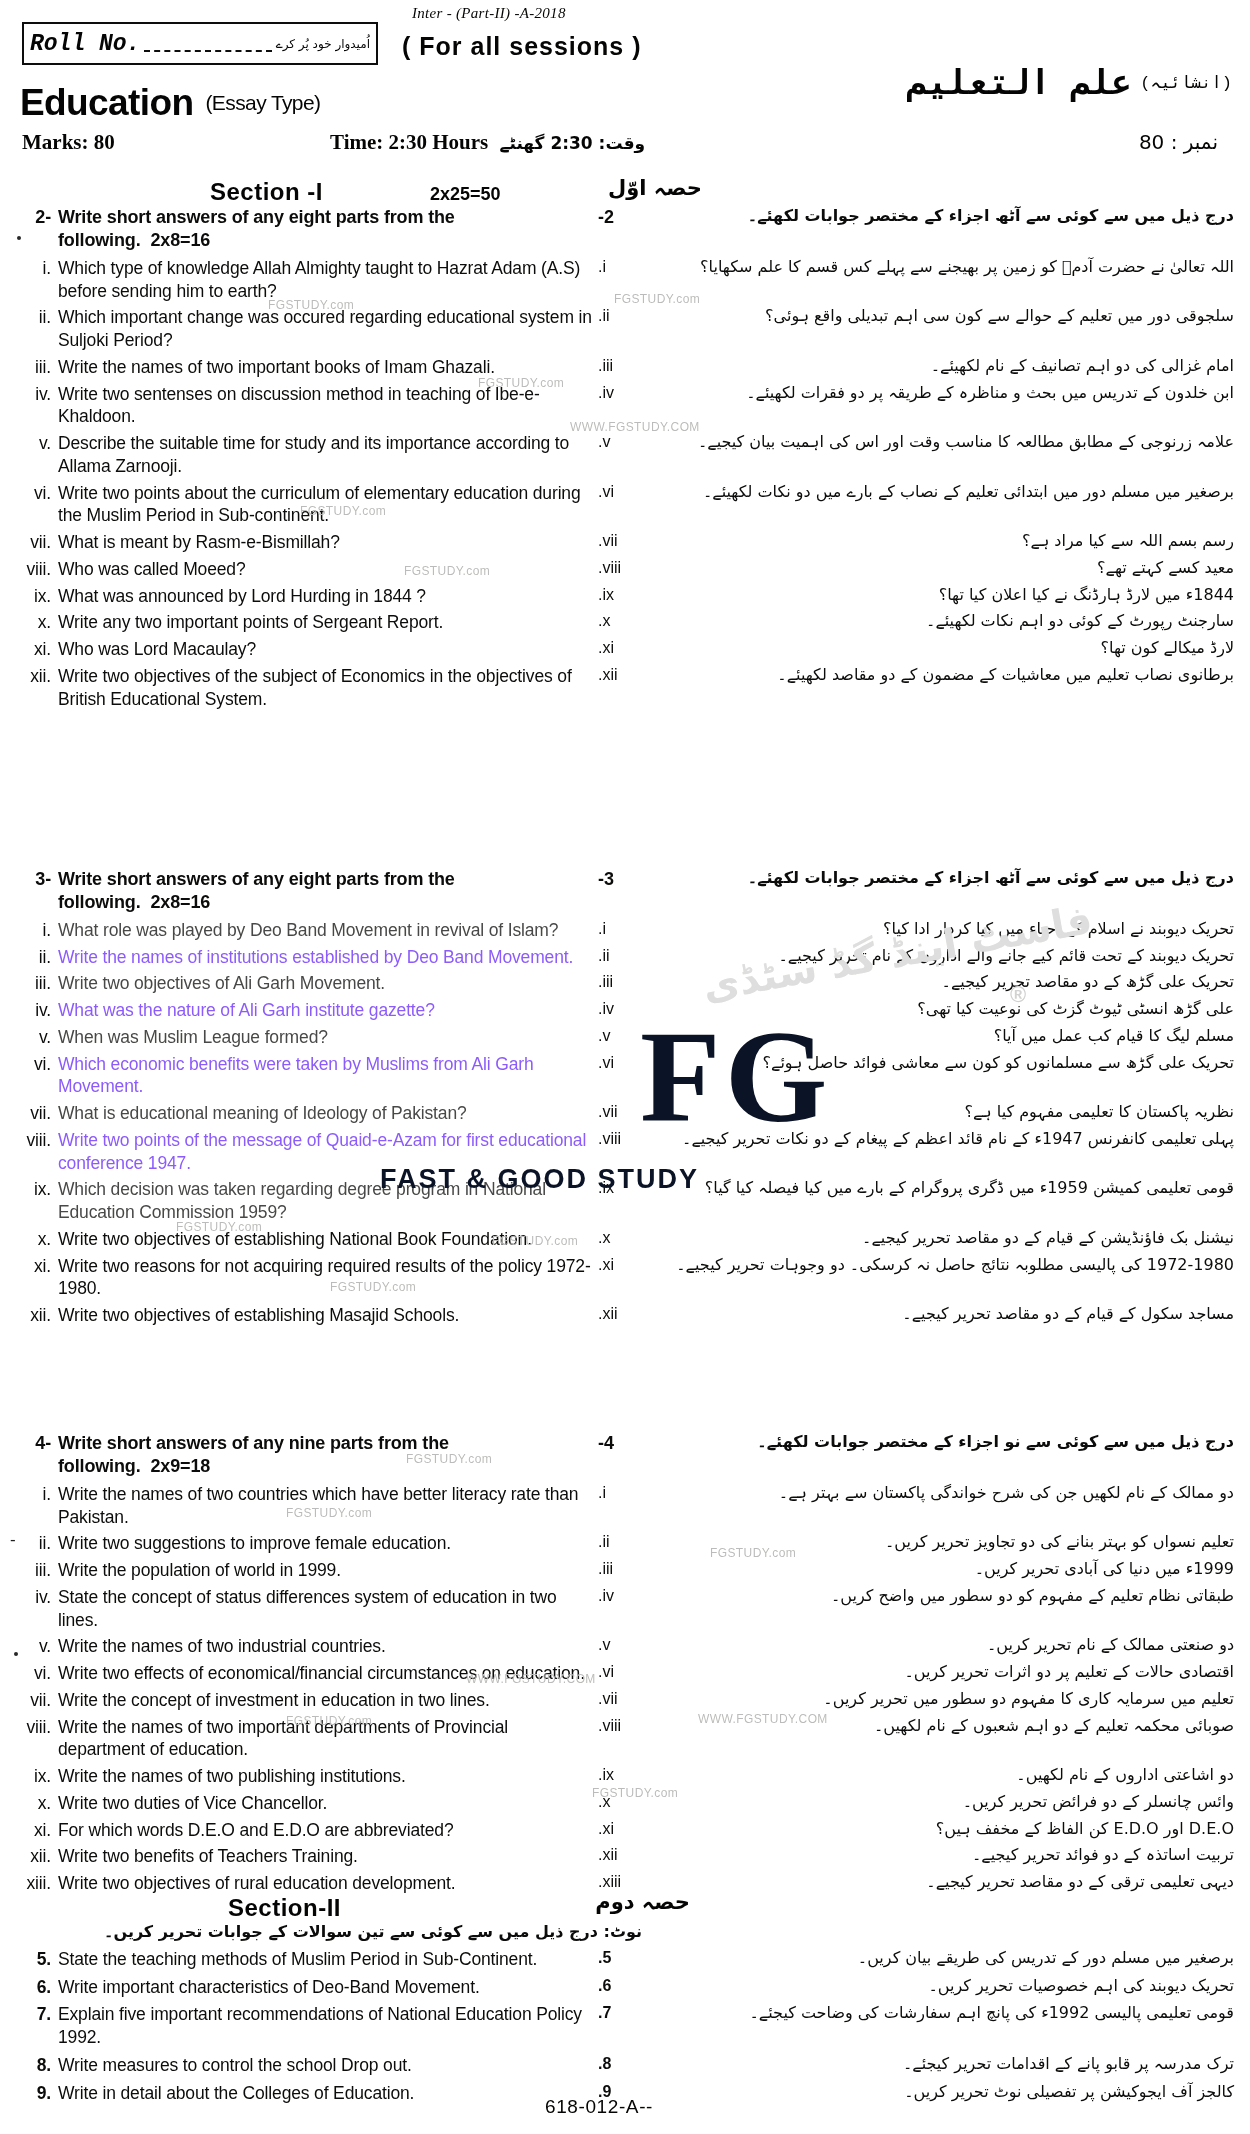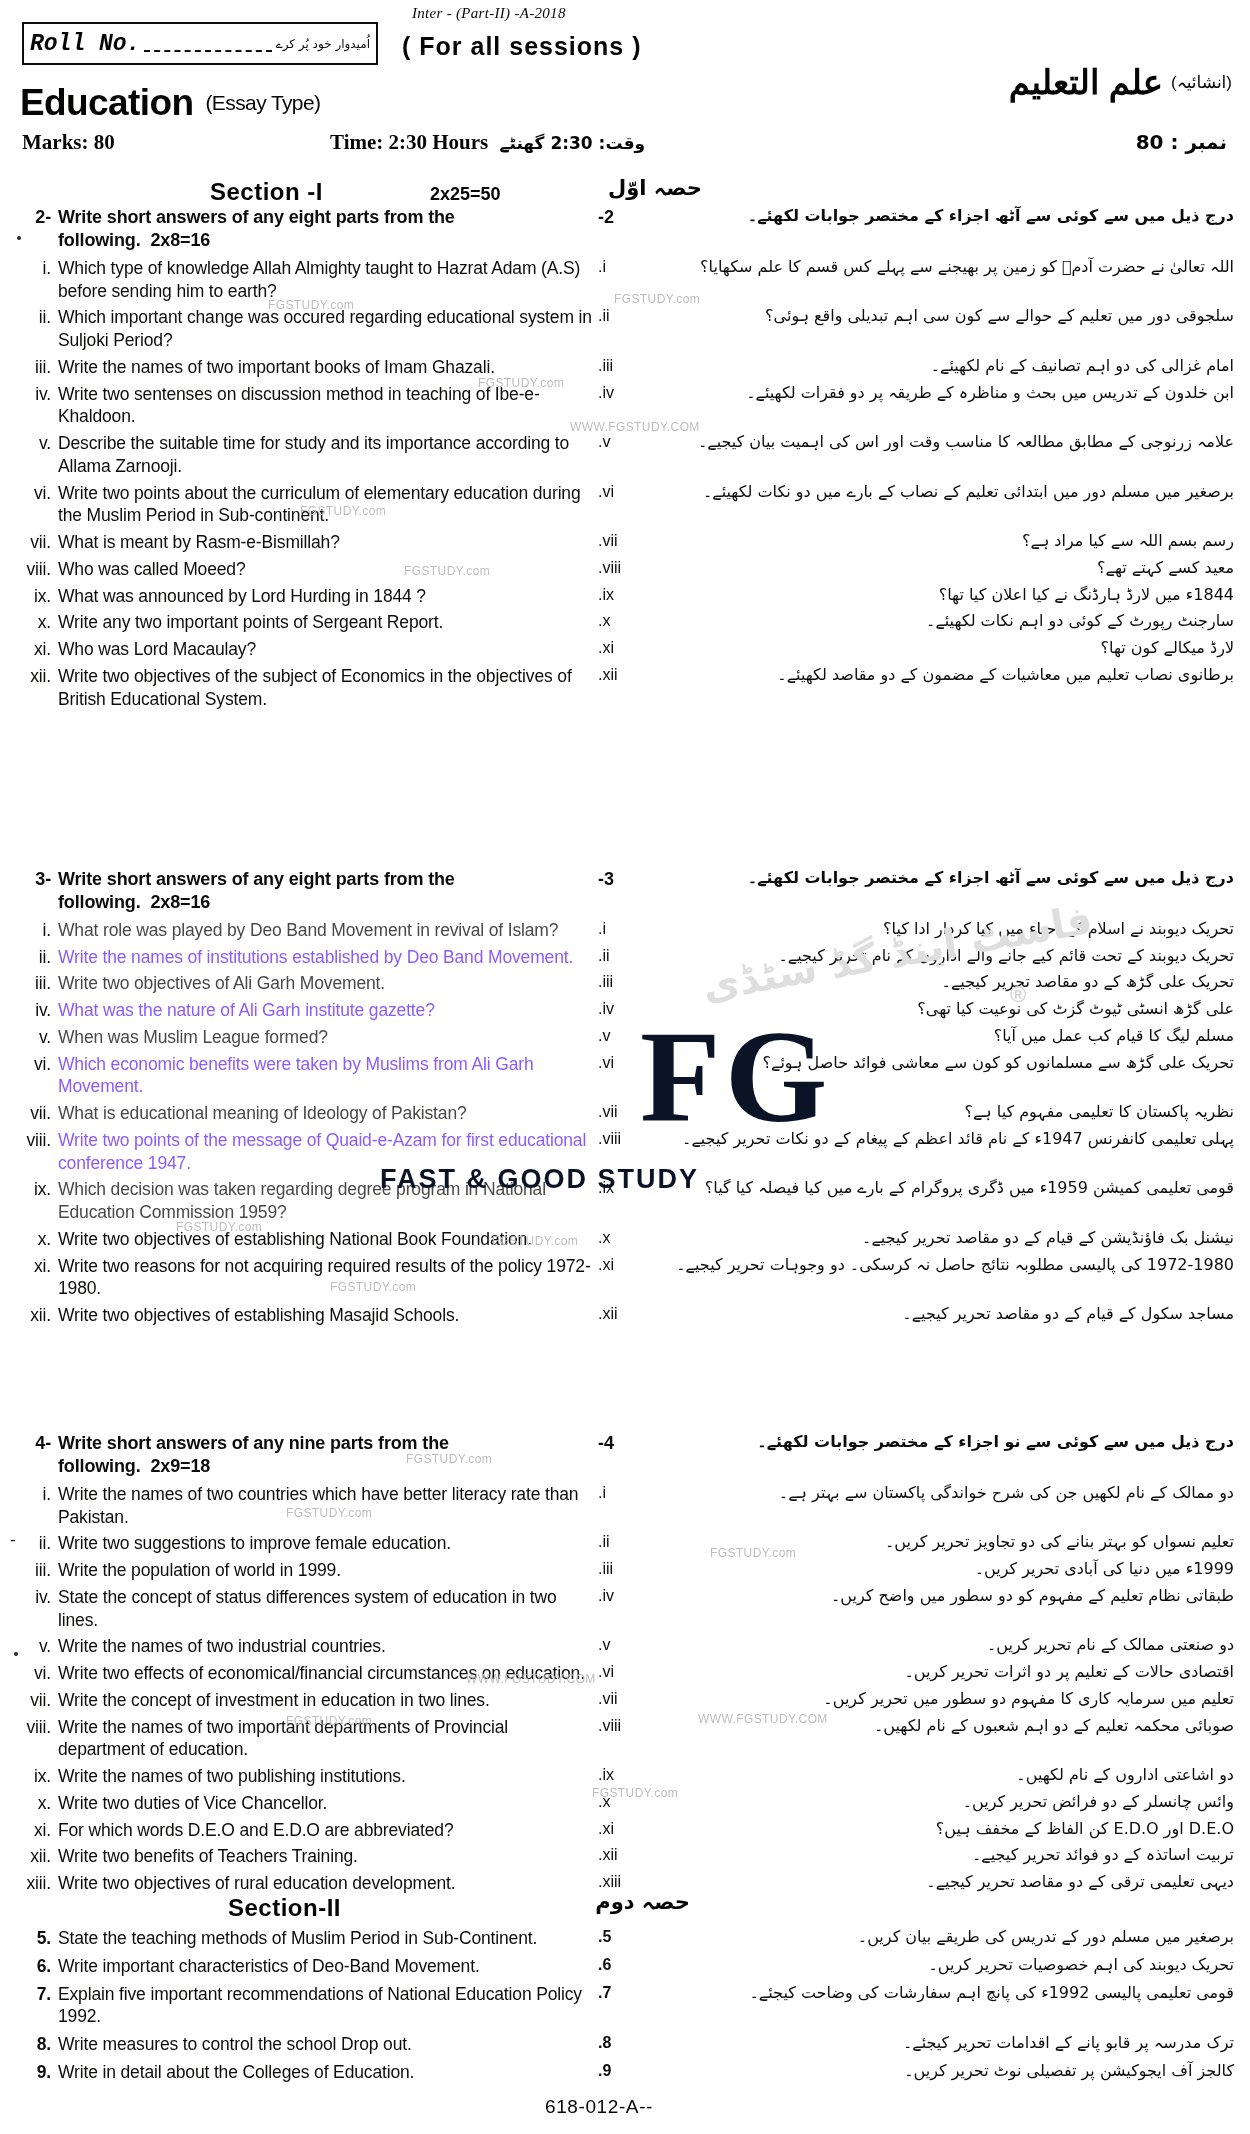--- a/index.html
+++ b/index.html
@@ -87,21 +87,21 @@
     top: 32px;
     font-weight: bold;
     font-size: 25px;
     letter-spacing: 1px;
   }
   .subject-ur {
     position: absolute;
     right: 18px;
     top: 62px;
     direction: rtl;
-    font-family: Liberation Sans, sans-serif;
+    font-family: Liberation Mono, monospace;
     font-size: 34px;
     font-weight: bold;
     white-space: nowrap;
     margin-left: 28px;
   }
   .subject-ur .paren {
     font-size: 17px;
     font-weight: normal;
     vertical-align: 6px;
     margin-left: 8px;
@@ -138,25 +138,25 @@
     white-space: nowrap;
   }
   .time-line .ur-inline {
     direction: rtl;
     font-family: "DejaVu Sans", sans-serif;
     font-size: 17px;
     margin-left: 6px;
   }
   .marks-ur {
     position: absolute;
-    right: 23px;
+    right: 32px;
     top: 130px;
     direction: rtl;
     font-family: "DejaVu Sans", sans-serif;
-    font-weight: bold;
+    font-weight: normal;
     font-size: 20px;
     white-space: nowrap;
   }
 
   
   .sec-head {
     position: absolute;
     font-weight: bold;
     font-size: 24px;
     letter-spacing: 0.5px;
@@ -738,20 +738,23 @@
           <span class="txt-ur">دیہی تعلیمی ترقی کے دو مقاصد تحریر کیجیے۔</span>
         </div>
       </div>
     </div>
 
   <div class="sec-head" style="left:228px; top:1894px;">Section-II</div>
   <div class="sec-head-ur" style="right:560px; top:1890px;">حصہ دوم</div>
 
   <div class="qblock" id="s2" style="top:1922px;">
       <div class="qline qhead">
+        <div class="col-ur ur">
+          <span class="txt-ur">نوٹ: درج ذیل میں سے کوئی سے تین سوالات کے جوابات تحریر کریں۔</span>
+        </div>
       </div>
       <div class="qline" style="margin-top: 5px;">
         <div class="col-en en">
           <span class="num-en bold">5.</span>
           <span class="txt-en">State the teaching methods of Muslim Period in Sub-Continent.</span>
         </div>
         <div class="col-ur ur">
           <span class="num-ur bold">5.</span>
           <span class="txt-ur">برصغیر میں مسلم دور کے تدریس کی طریقے بیان کریں۔</span>
         </div>

